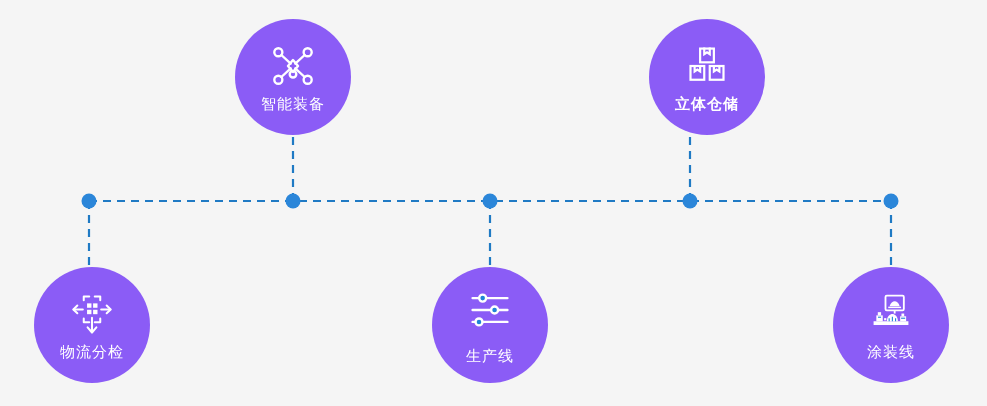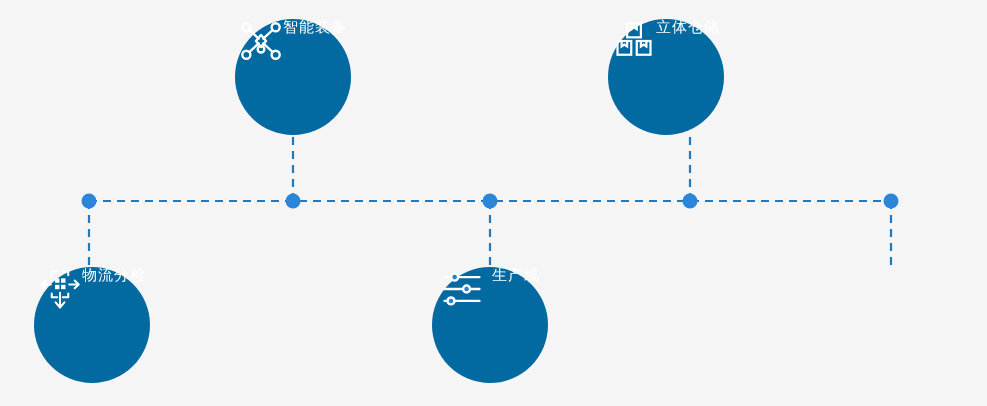--- a/index.html
+++ b/index.html
@@ -42,24 +42,24 @@
     user-select: none;
     white-space: nowrap;
   }
 
   
   .node {
     position: absolute;
     width: 116px;
     height: 116px;
     border-radius: 50%;
-    background: #0369a1;
+    background: #8b5cf6;
     display: flex;
-    flex-direction: row;
-    align-items: flex-start;
+    flex-direction: column;
+    align-items: center;
     justify-content: center;
     box-sizing: border-box;
   }
   .node .icon {
     width: 44px;
     height: 44px;
     display: block;
     margin-bottom: 8px;
   }
   .node .icon svg {
@@ -70,21 +70,21 @@
   .node .label {
     color: #ffffff;
     font-size: 15px;
     line-height: 1;
     letter-spacing: 1px;
     white-space: nowrap;
   }
 
   
   #node-intelligent-equipment { left: 235px; top: 19px; }
-  #node-stereoscopic-warehouse { left: 608px; top: 19px; }
+  #node-stereoscopic-warehouse { left: 649px; top: 19px; font-weight: bold; }
   #node-logistics-sorting { left: 34px; top: 267px; }
   #node-production-line { left: 432px; top: 267px; gap: 8px; }
   #node-painting-line { left: 833px; top: 267px; }
 </style>
 </head>
 <body>
 
 <div id="stage">
 
   <svg id="connectors" viewBox="0 0 987 406" xmlns="http://www.w3.org/2000/svg">
@@ -175,14 +175,42 @@
         <circle cx="16" cy="11" r="3.8" fill="#1f84d6"></circle>
         <path d="M5 24 L43 24"></path>
         <circle cx="29" cy="24" r="3.8" fill="#1f84d6"></circle>
         <path d="M5 37 L43 37"></path>
         <circle cx="12" cy="37" r="3.8" fill="#1f84d6"></circle>
       </svg>
     </span>
     <span class="label">生产线</span>
   </div>
 
+  <div class="node" id="node-painting-line">
+    <span class="icon">
+      <svg viewBox="0 0 48 48" xmlns="http://www.w3.org/2000/svg" fill="none" xmlns:xlink="http://www.w3.org/1999/xlink">
+
+        <rect x="18" y="4" width="20" height="16" rx="1.4" fill="none" stroke="#ffffff" stroke-width="2"></rect>
+        <path d="M22.5 15.5 C23.4 11.6 26 10 28 10 C30 10 32.6 11.6 33.5 15.5 Z" fill="#ffffff"></path>
+        <path d="M21 16.8 L35 16.8" stroke="#ffffff" stroke-width="1.6"></path>
+
+        <path d="M28 20 L28 23.5" stroke="#ffffff" stroke-width="2"></path>
+
+        <path d="M5 32 L43 32 L43 36 L5 36 Z" fill="#ffffff"></path>
+
+        <path d="M19.5 32 C19.5 26.5 23 24 25.5 24 C28 24 31.5 26.5 31.5 32 Z" fill="#ffffff"></path>
+        <path d="M22 28.5 L22 32 M25.5 27 L25.5 32 M29 28.5 L29 32" stroke="#1f84d6" stroke-width="1.2"></path>
+
+        <rect x="8" y="25.5" width="7" height="6.5" fill="#ffffff"></rect>
+        <rect x="9.6" y="22" width="3.6" height="3.5" fill="#ffffff"></rect>
+        <path d="M9.8 27.5 L13.2 27.5" stroke="#1f84d6" stroke-width="1.2"></path>
+
+        <rect x="16.5" y="28.5" width="2.4" height="2.4" fill="#ffffff"></rect>
+
+        <rect x="34" y="26.5" width="6.5" height="5.5" fill="#ffffff"></rect>
+        <rect x="35.4" y="23.5" width="3" height="3" fill="#ffffff"></rect>
+        <path d="M35 28.6 L39.5 28.6" stroke="#1f84d6" stroke-width="1.2"></path>
+      </svg>
+    </span>
+    <span class="label">涂装线</span>
+  </div>
 
 </div>
 
 </body></html>

